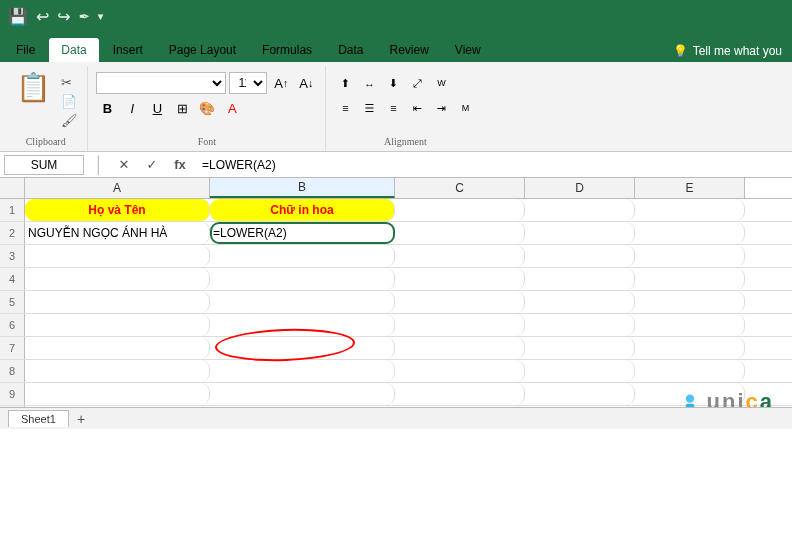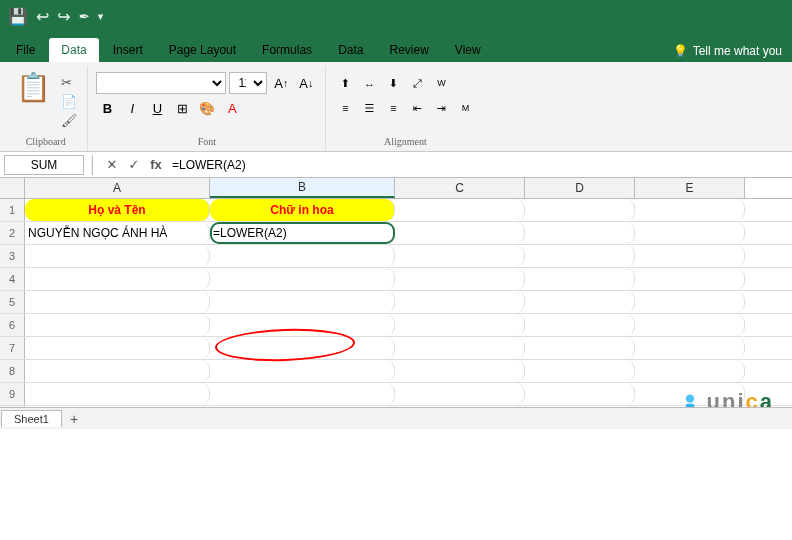--- a/index.html
+++ b/index.html
@@ -138,21 +138,21 @@
     }
 
     
     .formula-bar {
       display: flex;
       align-items: center;
       height: 26px;
       border-bottom: 1px solid #bbb;
       background: white;
       padding: 0 4px;
-      gap: 2px;
+      gap: 8px;
     }
     .name-box {
       width: 80px;
       height: 20px;
       border: 1px solid #bbb;
       font-size: 12px;
       padding: 1px 4px;
       text-align: center;
       background: white;
     }
@@ -247,21 +247,21 @@
     .sheet-tabs {
       position: absolute;
       bottom: 0;
       left: 0;
       right: 0;
       height: 22px;
       background: #f2f2f2;
       border-top: 1px solid #bbb;
       display: flex;
       align-items: center;
-      padding-left: 1px;
+      padding-left: 8px;
     }
     .sheet-tab {
       padding: 2px 12px;
       font-size: 11px;
       background: white;
       border: 1px solid #bbb;
       border-bottom: none;
       cursor: pointer;
       color: #333;
       margin-right: 2px;

